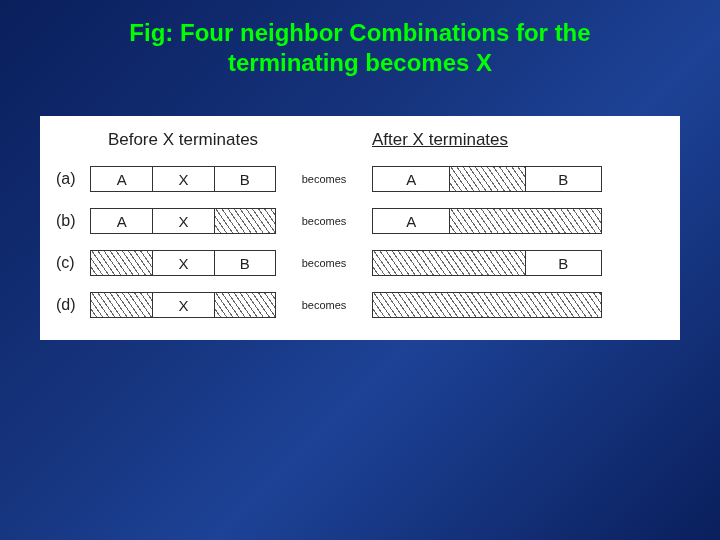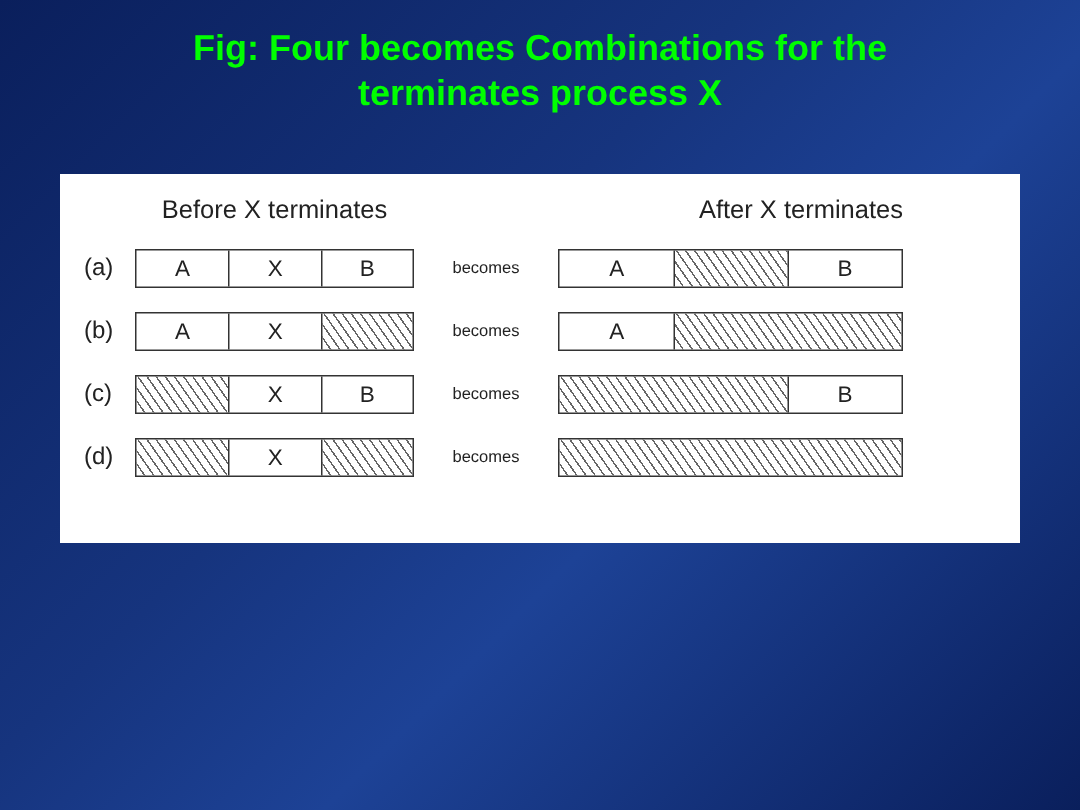--- a/index.html
+++ b/index.html
@@ -1,39 +1,39 @@
 <!DOCTYPE html>
 <html><head>
 <meta charset="utf-8">
 <style>
   html,body{margin:0;padding:0;width:720px;height:540px;background:linear-gradient(135deg,#0a1f5c 0%,#16347e 40%,#1d4296 60%,#0a1f5c 100%);font-family:Arial,Helvetica,sans-serif;}
   .title{color:#00ff00;font-weight:bold;font-size:24px;text-align:center;padding-top:18px;line-height:1.25;}
-  .figure{background:#fff;margin:38px 40px 0;padding:14px 16px 28px;color:#222;}
+  .figure{background:#fff;margin:38px 40px 0;padding:14px 16px 6px;color:#222;}
   .hdr{display:flex;align-items:flex-end;margin-bottom:8px;}
   .hdr .lab{width:34px;}
   .hdr .col{font-size:17px;}
   .hdr .before{width:186px;text-align:center;}
   .hdr .mid{width:96px;}
-  .hdr .after{width:230px;text-align:right;}
+  .hdr .after{width:230px;text-align:left;text-decoration:underline;}
   .row{display:flex;align-items:center;margin:16px 0;}
   .lab{width:34px;font-size:16px;text-align:left;}
   .strip{display:flex;border:1.5px solid #333;height:26px;box-sizing:border-box;}
   .strip.before{width:186px;}
   .strip.after{width:230px;}
   .cell{display:flex;align-items:center;justify-content:center;font-size:15px;box-sizing:border-box;height:100%;}
   .cell+.cell{border-left:1.5px solid #333;}
   .hatch{background-image:repeating-linear-gradient(55deg,transparent 0,transparent 4px,#666 4px,#666 5px);}  
   .mid{width:96px;text-align:center;font-size:11px;}
 </style>
 </head>
 <body>
 
 <div class="title">
-  <span>Fig: Four becomes Combinations for the</span><br>
-  <span>terminates process X</span>
+  <span>Fig: Four neighbor Combinations for the</span><br>
+  <span>terminating becomes X</span>
 </div>
 
 <div class="figure">
   <div class="hdr">
     <div class="lab"></div>
     <div class="col before">Before X terminates</div>
     <div class="mid"></div>
     <div class="col after">After X terminates</div>
   </div>
   <div id="rows">

